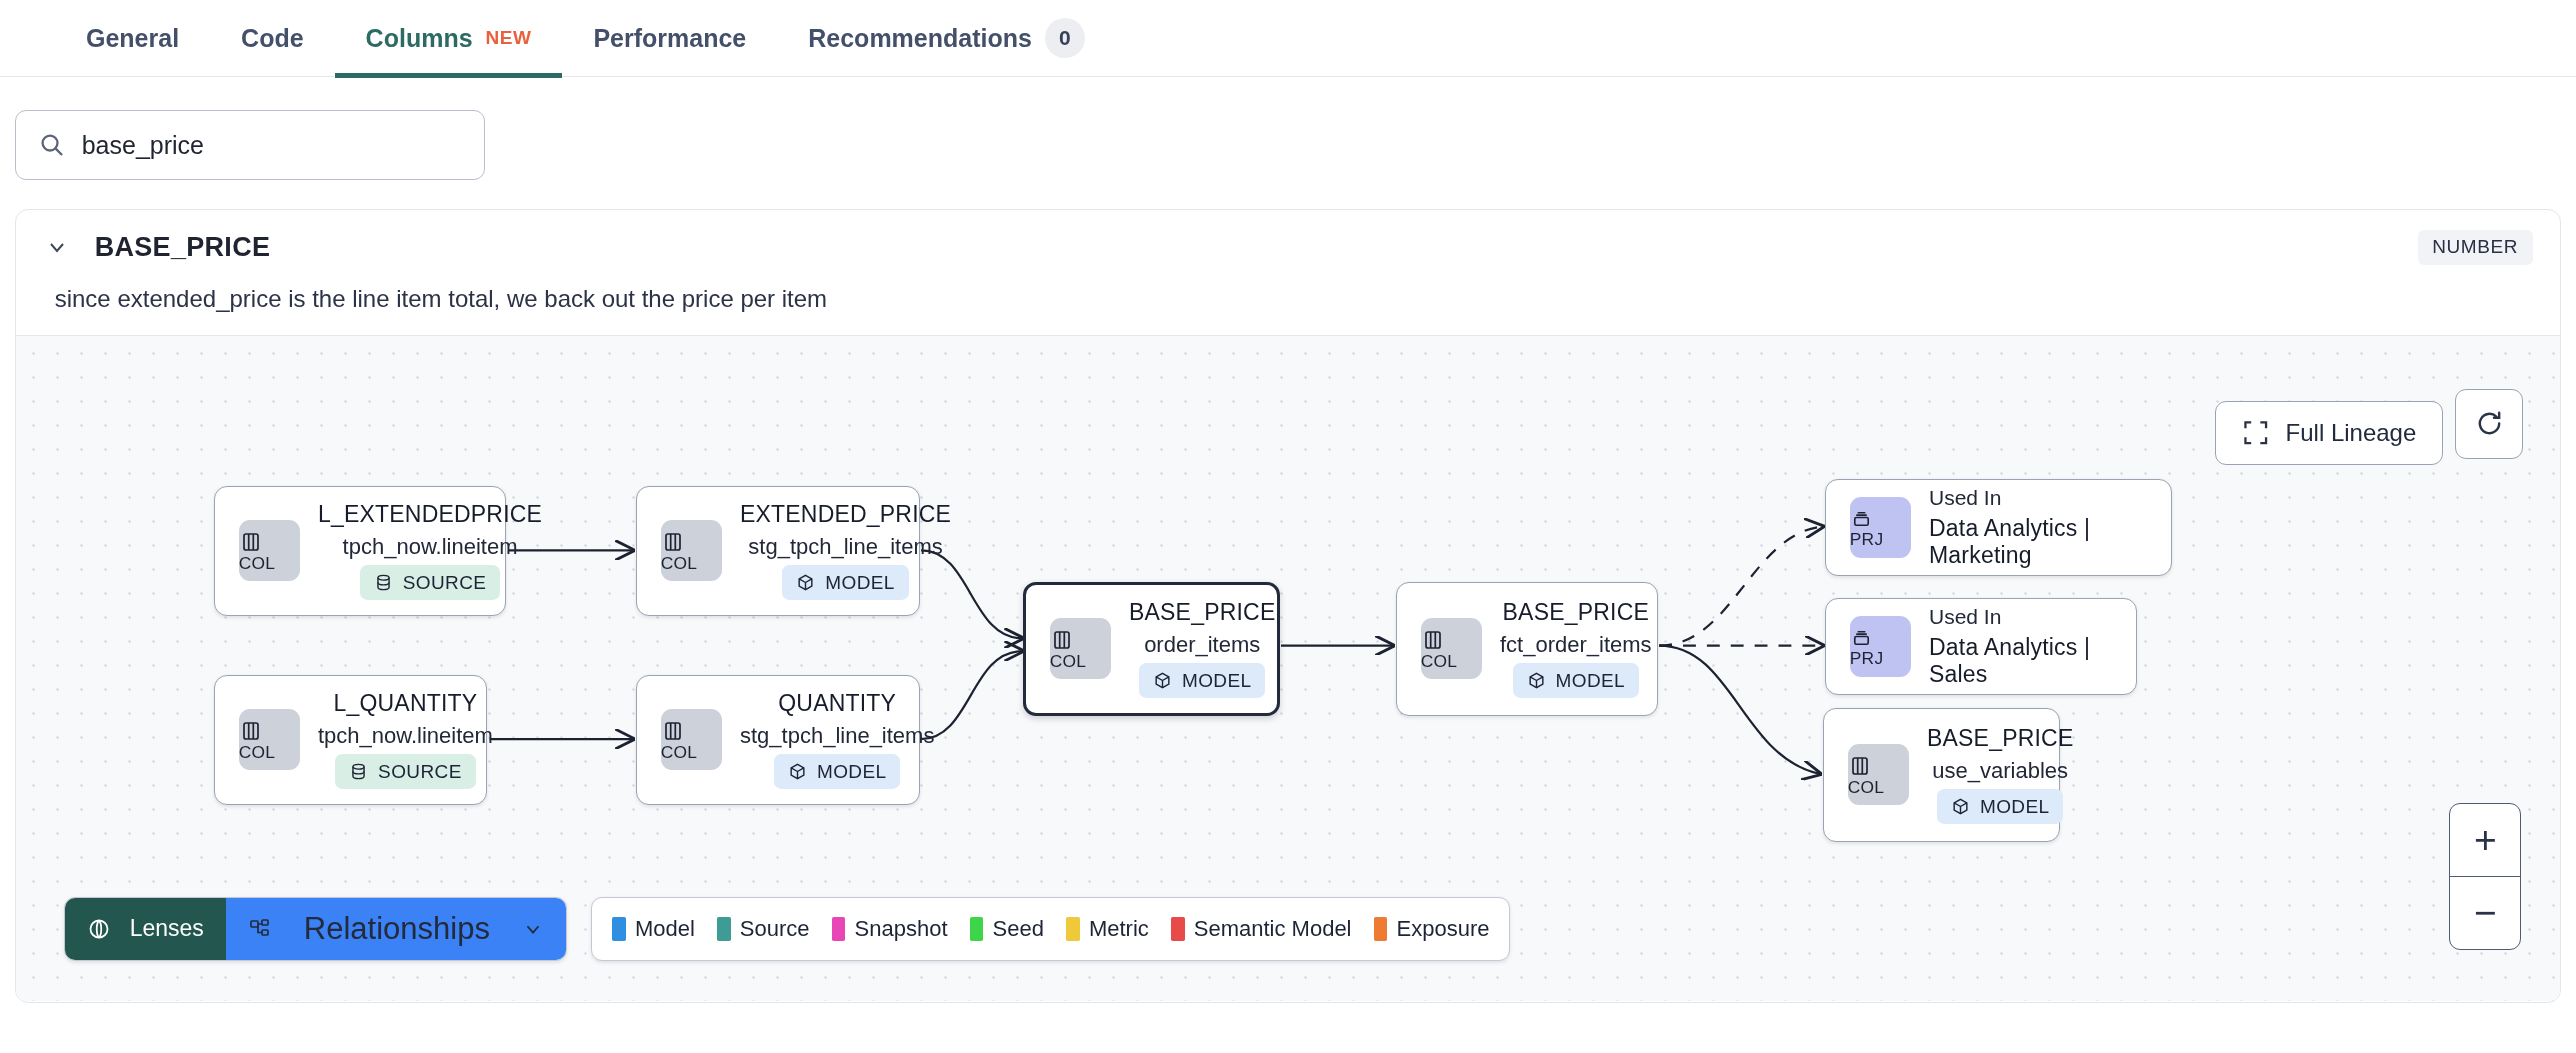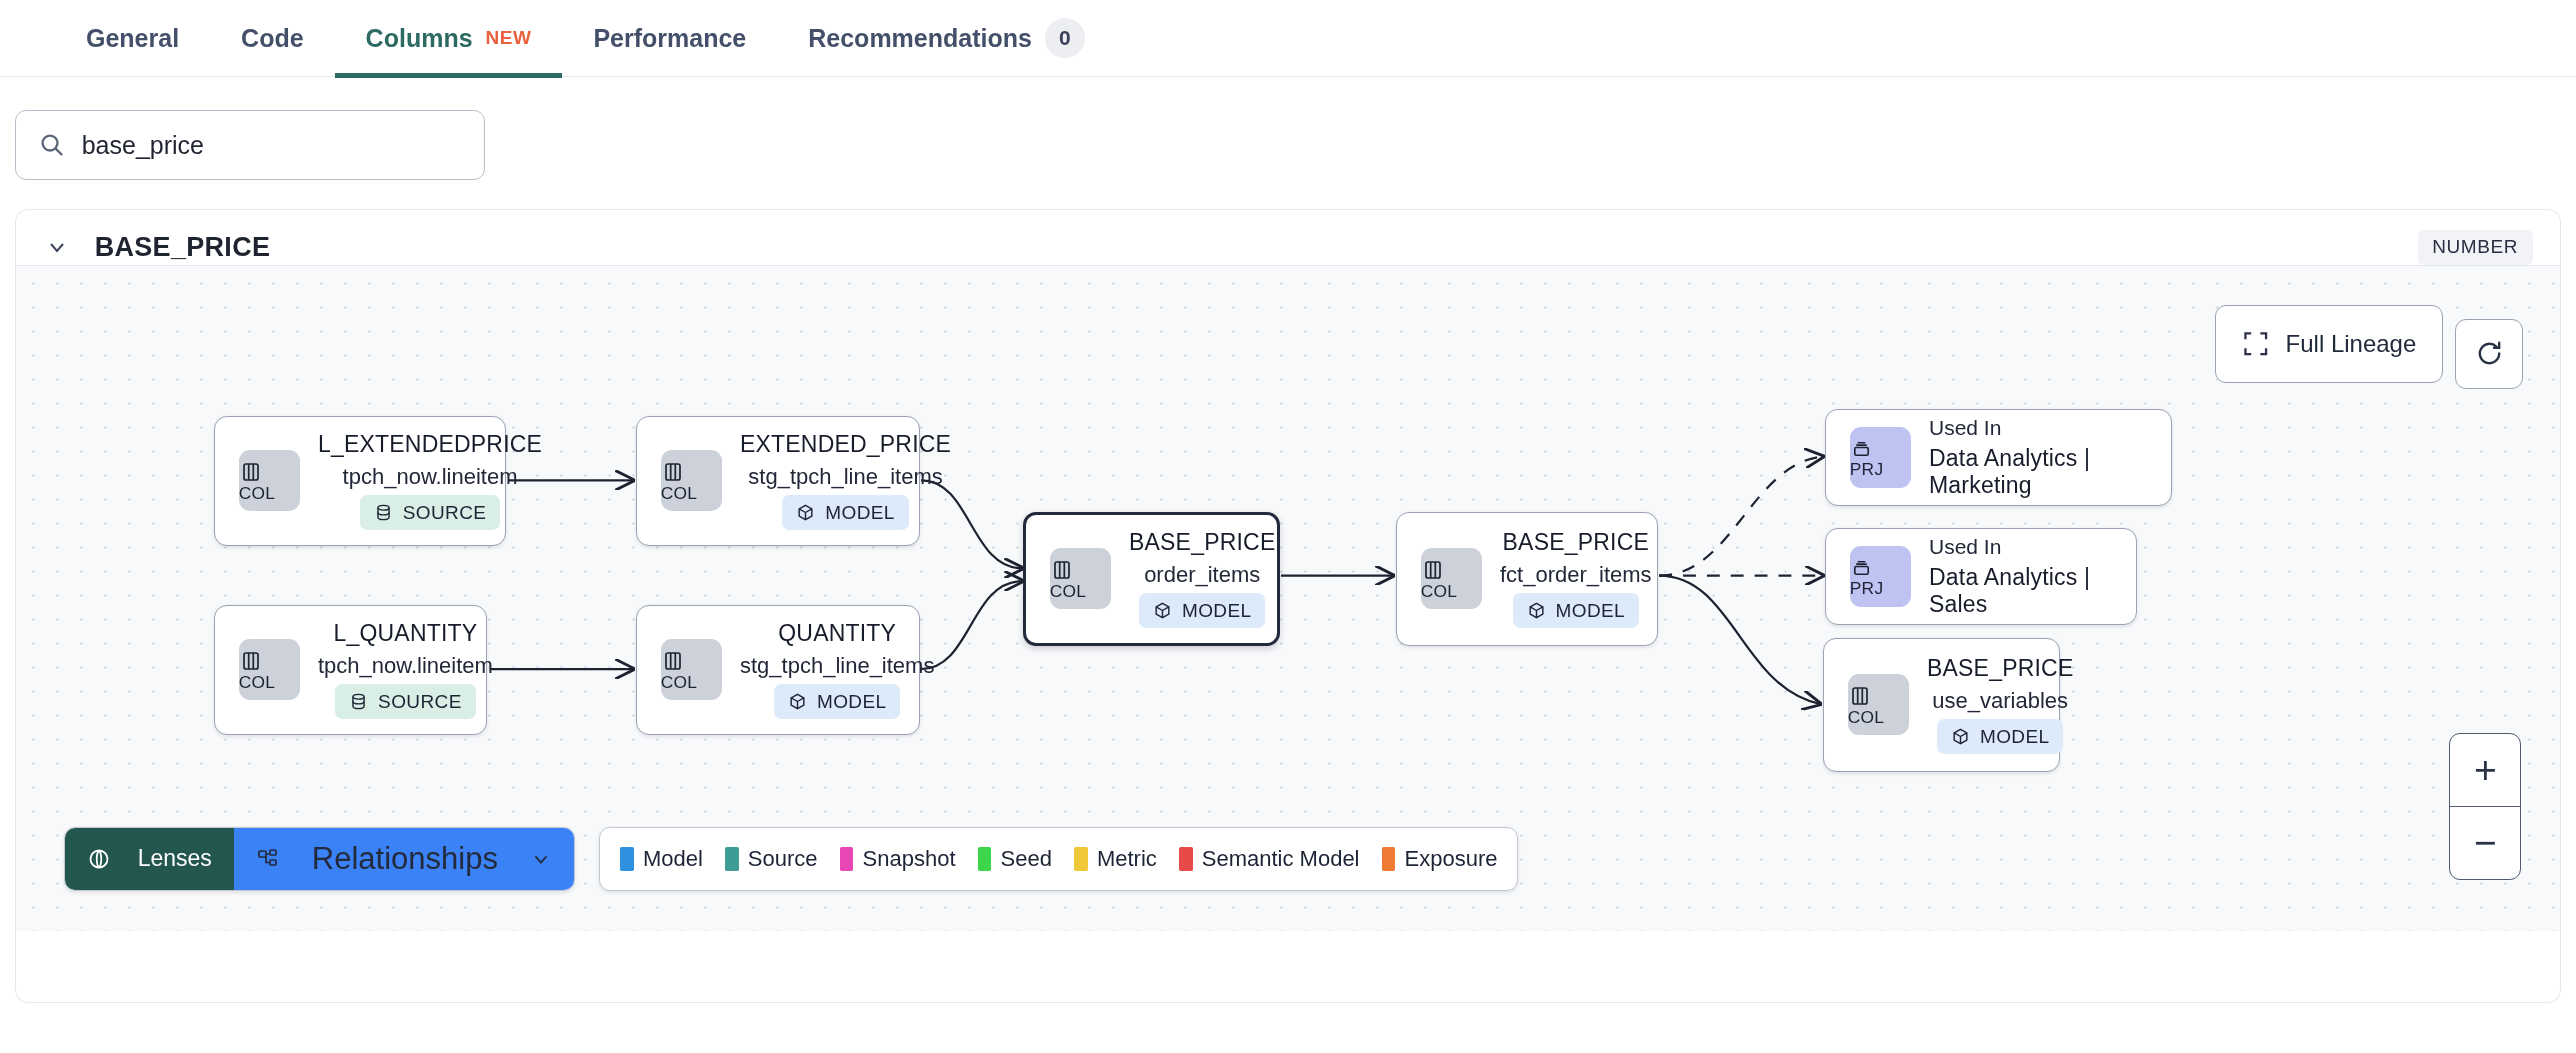--- a/index.html
+++ b/index.html
@@ -165,22 +165,22 @@
   .node-badge {
     display: inline-flex; align-items: center; gap: 10px;
     border-radius: 7.3px; padding: 6.4px 13.8px;
     font-size: 19px; letter-spacing: 0.4px; color: #1d2435;
   }
   .badge-model { background: #ddeaf9; }
   .badge-source { background: #d9efe6; }
 
   
   .full-lineage {
-    position: absolute; right: 117px; top: 39px;
-    height: 78px; display: flex; align-items: center; gap: 16.5px;
+    position: absolute; right: 117px; top: 65px;
+    height: 64px; display: flex; align-items: center; gap: 16.5px;
     padding: 0 26px; background: #fff;
     border: 1.8px solid #9aa3b4; border-radius: 11px;
     font-size: 24px; color: #222a3c; cursor: pointer;
   }
   .refresh-btn {
     position: absolute; right: 37px; top: 53px;
     width: 68px; height: 70px; background: #fff;
     border: 1.8px solid #9aa3b4; border-radius: 11px;
     display: flex; align-items: center; justify-content: center; cursor: pointer;
   }
@@ -196,21 +196,21 @@
   .zoomctl .zsep { border-top: 1.8px solid #505a70; height: 0; }
 
   
   .toolbar { position: absolute; left: 48px; bottom: 40px; display: flex; gap: 24px; align-items: stretch; }
   .lensgroup {
     display: flex; border-radius: 11px; overflow: hidden;
     border: 1.8px solid #c3c9d4; box-shadow: 0 1.8px 3.7px rgba(20,25,40,.10);
     height: 64px; background: #fff;
   }
   .lens-btn {
-    display: flex; align-items: center; gap: 27px;
+    display: flex; align-items: center; gap: 19px;
     background: #23564f; color: #fff;
     padding: 0 22px; font-size: 23px; cursor: pointer;
   }
   .rel-btn {
     display: flex; align-items: center; gap: 32px;
     background: #3b82f6; color: #232a3b;
     padding: 0 22px; font-size: 31px; cursor: pointer;
   }
   .legend {
     display: flex; align-items: center; gap: 22px;
@@ -261,20 +261,21 @@
   <div class="colhead">
     <span class="chev">
       <svg width="24" height="24" viewBox="0 0 24 24" fill="none" stroke="#3d465c" stroke-width="2">
         <polyline points="6,9 12,16 18,9"></polyline>
       </svg>
     </span>
     <span class="colname">BASE_PRICE</span>
     <span class="numbadge">NUMBER</span>
   </div>
 
+  <div class="coldesc">since extended_price is the line item total, we back out the price per item</div>
 
   <div class="canvas">
 
     <svg class="edges" viewBox="0 0 2772 726" preserveAspectRatio="none">
       <defs>
         <marker id="ah" markerWidth="9" markerHeight="9" refX="8" refY="4.5" orient="auto">
           <path d="M0,0 L9,4.5 L0,9" fill="none" stroke="#1c2230" stroke-width="1.3"></path>
         </marker>
       </defs>
       <g stroke="#1c2230" stroke-width="2.4" fill="none">

